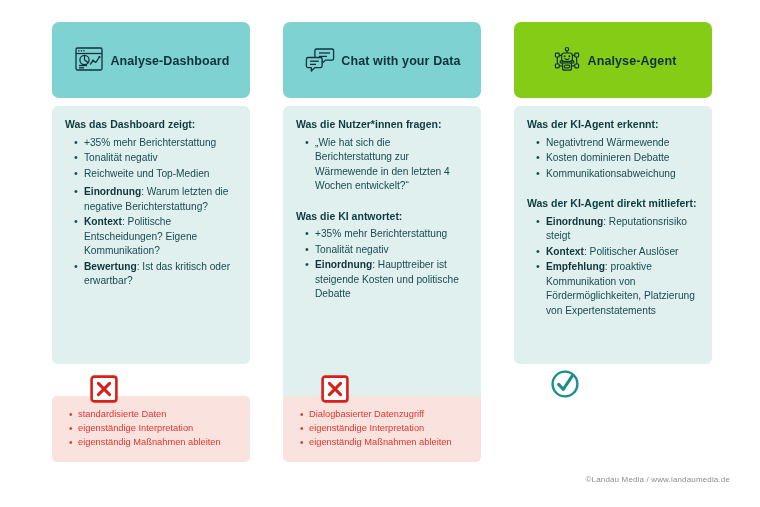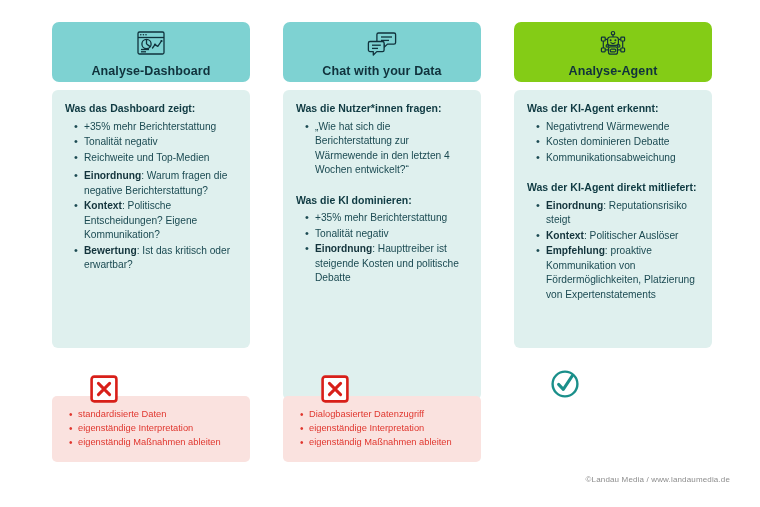--- a/index.html
+++ b/index.html
@@ -26,25 +26,25 @@
     position: absolute;
     top: 22px;
     width: 198px;
   }
   .col-1 { left: 52px; }
   .col-2 { left: 283px; }
   .col-3 { left: 514px; }
 
   
   .card-header {
-    height: 60px;
+    height: 76px;
     border-radius: 7px;
     background: #7ed2d2;
     display: flex;
-    flex-direction: column;
+    flex-direction: row;
     align-items: center;
     justify-content: center;
     gap: 4px;
     box-sizing: border-box;
     padding-top: 2px;
   }
   .card-header.accent-strong { background: #84cc16; }
   .hdr-icon {
     width: 34px;
     height: 32px;
@@ -192,21 +192,21 @@
 
     <div class="card-body">
       <div class="sec-title">Was das Dashboard zeigt:</div>
       <ul class="bullets">
         <li><span>+35% mehr Berichterstattung</span></li>
         <li><span>Tonalität negativ</span></li>
         <li><span>Reichweite und Top-Medien</span></li>
       </ul>
 
       <ul class="bullets">
-        <li><b>Einordnung</b><span>: Warum fragen die negative Berichterstattung?</span></li>
+        <li><b>Einordnung</b><span>: Warum letzten die negative Berichterstattung?</span></li>
         <li><b>Kontext</b><span>: Politische Entscheidungen? Eigene Kommunikation?</span></li>
         <li><b>Bewertung</b><span>: Ist das kritisch oder erwartbar?</span></li>
       </ul>
     </div>
 
     <div class="card-verdict">
       <ul class="bullets-red">
         <li>standardisierte Daten</li>
         <li>eigenständige Interpretation</li>
         <li>eigenständig Maßnahmen ableiten</li>
@@ -235,21 +235,21 @@
       </span>
       <span class="hdr-title">Chat with your Data</span>
     </div>
 
     <div class="card-body">
       <div class="sec-title">Was die Nutzer*innen fragen:</div>
       <ul class="bullets">
         <li><span>„Wie hat sich die Berichterstattung zur Wärmewende in den letzten 4 Wochen entwickelt?“</span></li>
       </ul>
 
-      <div class="sec-title spaced">Was die KI dominieren:</div>
+      <div class="sec-title spaced">Was die KI antwortet:</div>
       <ul class="bullets">
         <li><span>+35% mehr Berichterstattung</span></li>
         <li><span>Tonalität negativ</span></li>
         <li><b>Einordnung</b><span>: Haupttreiber ist steigende Kosten und politische Debatte</span></li>
       </ul>
     </div>
 
     <div class="card-verdict">
       <ul class="bullets-red">
         <li>Dialogbasierter Datenzugriff</li>

